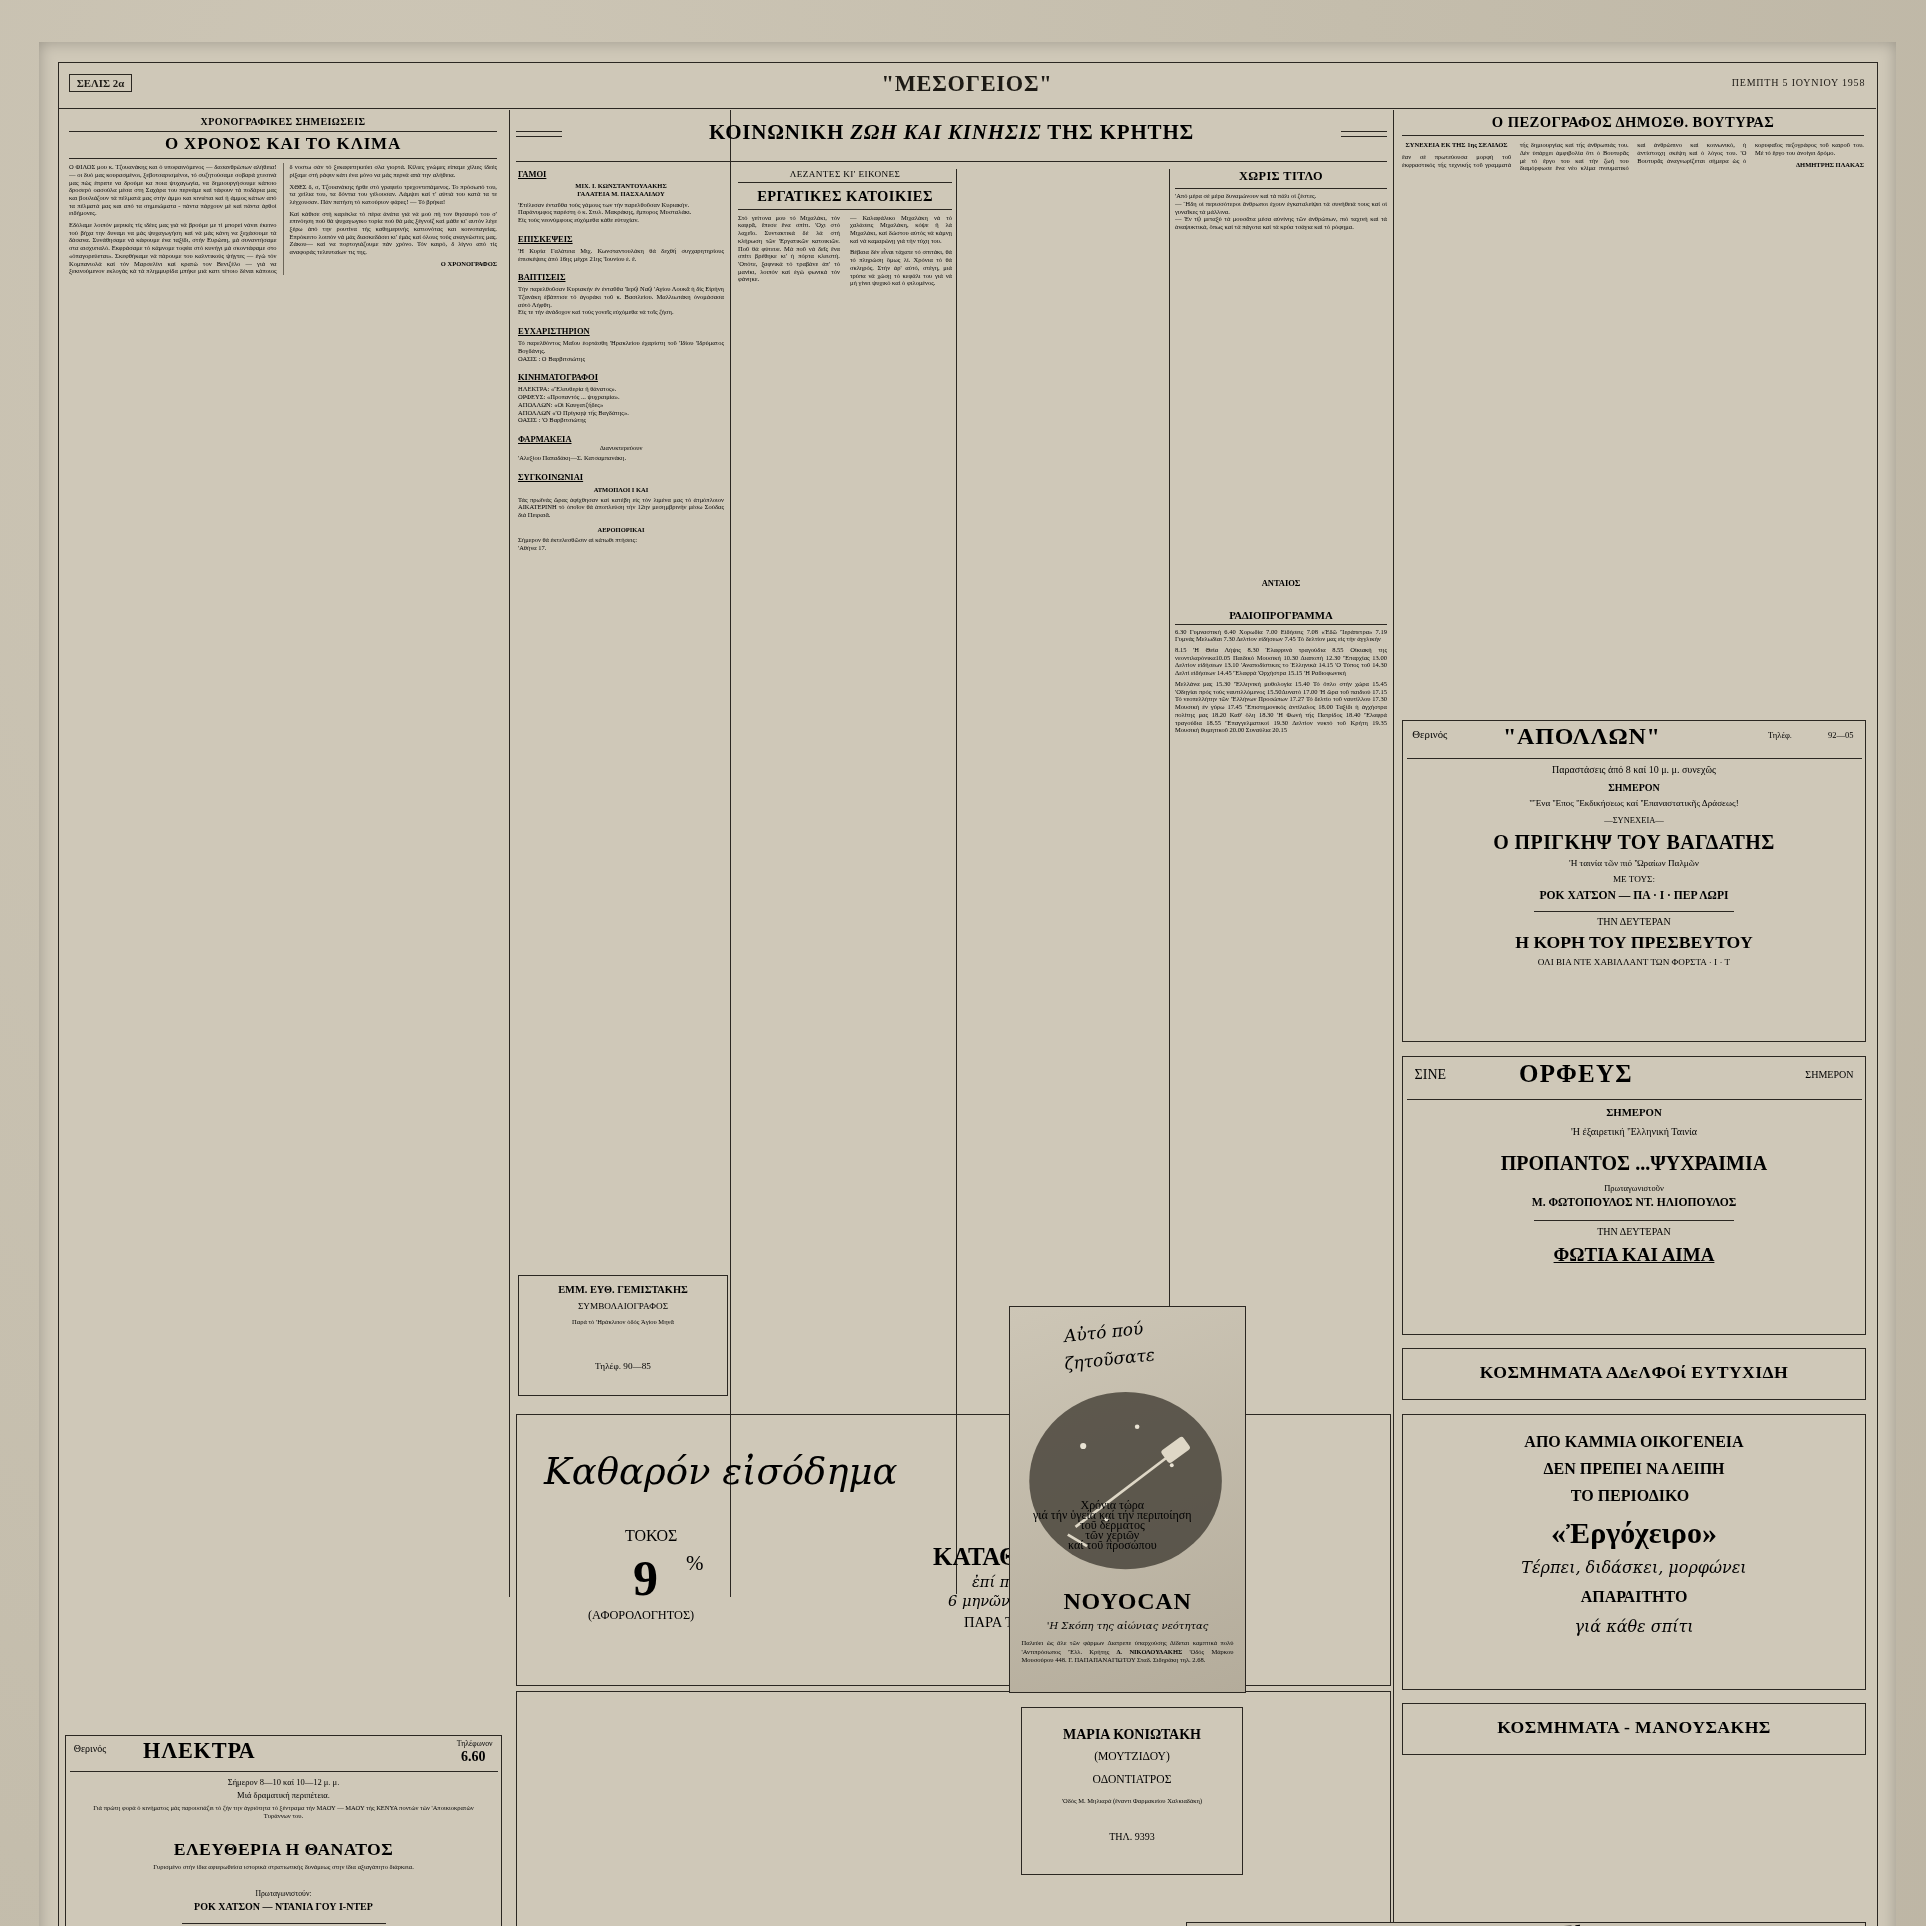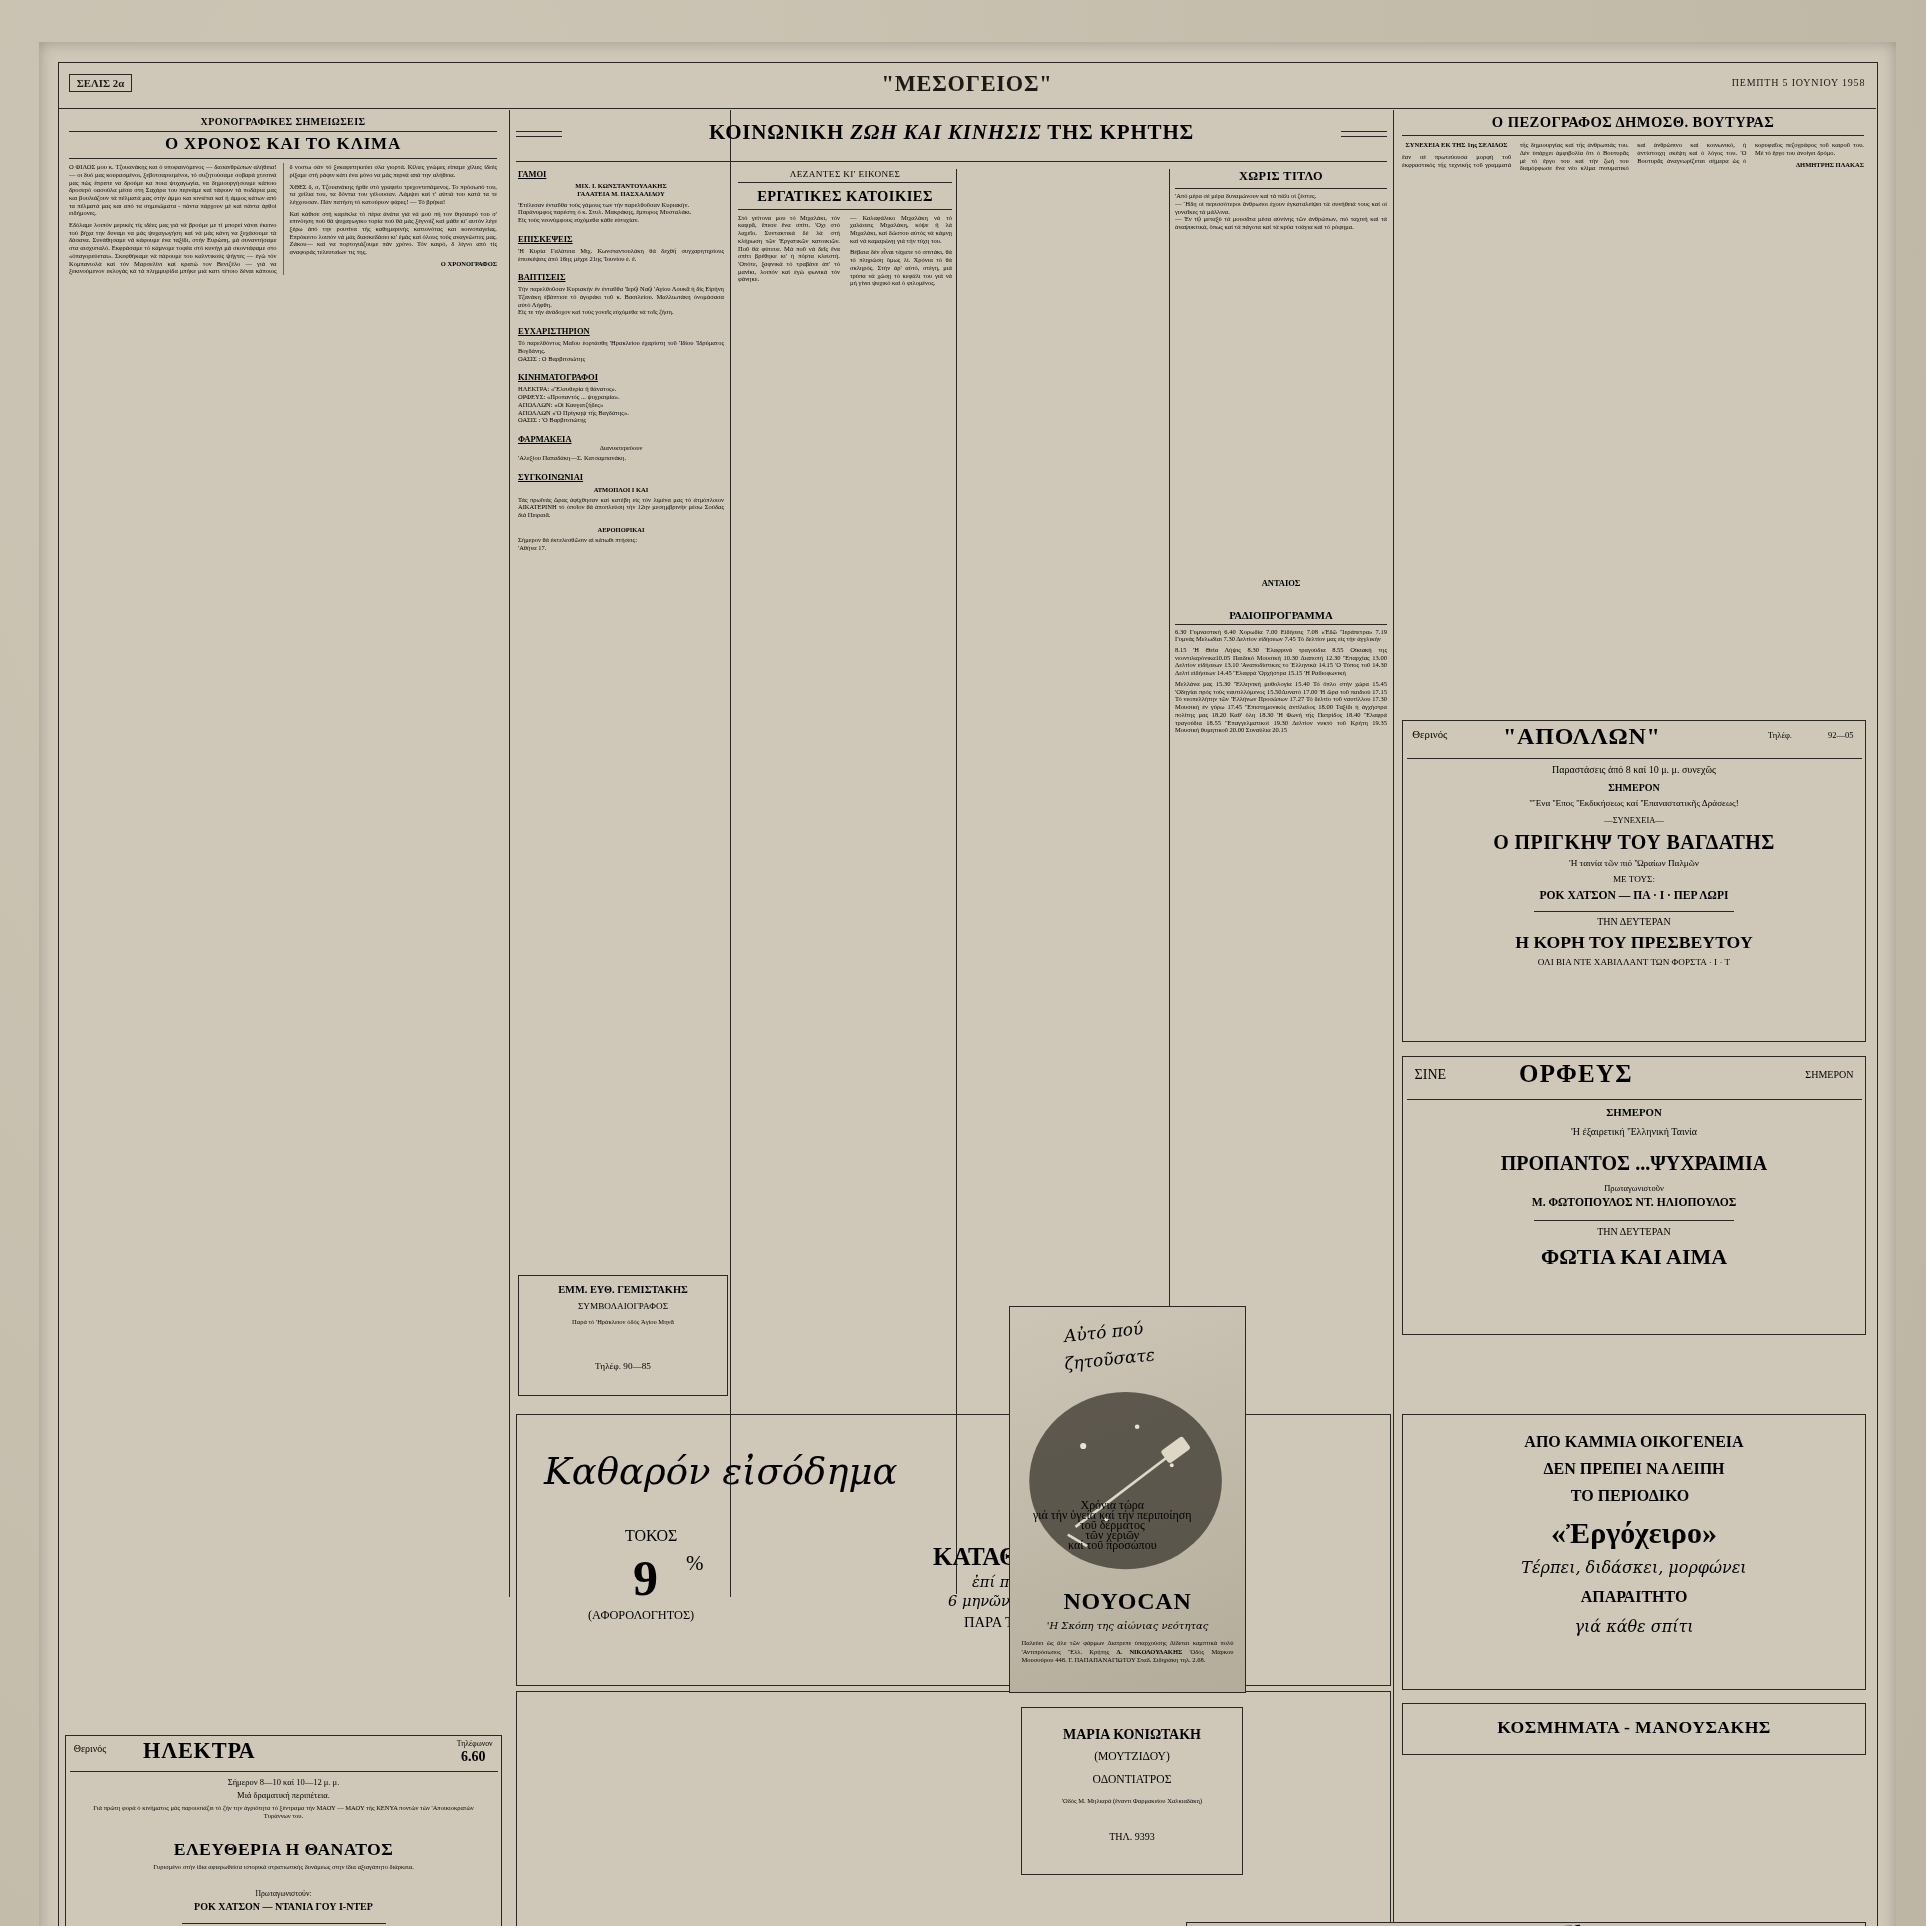--- a/index.html
+++ b/index.html
@@ -227,23 +227,26 @@
     <div style="position:absolute;left:116px;top:3.1px;font-size:25px;font-weight:bold;letter-spacing:1.2px;text-align:right;">ΟΡΦΕΥΣ</div>
     <div style="position:absolute;right:11.6px;top:12.3px;font-size:10px;">ΣΗΜΕΡΟΝ</div>
     <div class="hline" style="left:3.9px;top:42px;width:455px;"></div>
     <div class="ctr b" style="position:absolute;left:0;right:0;top:49px;font-size:10.8px;">ΣΗΜΕΡΟΝ</div>
     <div class="ctr" style="position:absolute;left:15.4px;right:15.4px;top:69px;font-size:10px;">'Η ἐξαιρετική 'Ἑλληνική Ταινία</div>
     <div class="ctr b" style="position:absolute;left:0;right:0;top:95px;font-size:20px;">ΠΡΟΠΑΝΤΟΣ ...ΨΥΧΡΑΙΜΙΑ</div>
     <div class="ctr" style="position:absolute;left:0;right:0;top:126px;font-size:8.5px;">Πρωταγωνιστοῦν</div>
     <div class="ctr b" style="position:absolute;left:0;right:0;top:139px;font-size:11.6px;">Μ. ΦΩΤΟΠΟΥΛΟΣ ΝΤ. ΗΛΙΟΠΟΥΛΟΣ</div>
     <div class="hline" style="left:131px;top:163px;width:200px;"></div>
     <div class="ctr" style="position:absolute;left:0;right:0;top:169px;font-size:10px;">ΤΗΝ ΔΕΥΤΕΡΑΝ</div>
-    <div class="ctr b" style="position:absolute;left:0;right:0;top:187px;font-size:22px;">ΦΩΤΙΑ ΚΑΙ ΑΙΜΑ</div>
-  </div>
-
+    <div class="ctr b" style="position:absolute;left:0;right:0;top:187px;font-size:19px;text-decoration:underline;">ΦΩΤΙΑ ΚΑΙ ΑΙΜΑ</div>
+  </div>
+
+  <div class="adbox" style="left:1402px;top:1348px;width:462px;height:50px;">
+    <div class="ctr b" style="position:absolute;left:0;right:0;top:13px;font-size:17.7px;letter-spacing:0.4px;">ΚΟΣΜΗΜΑΤΑ ΑΔεΛΦΟί ΕΥΤΥΧΙΔΗ</div>
+  </div>
 
   <div class="adbox" style="left:1402px;top:1414px;width:462px;height:274px;">
     <div class="ctr b" style="position:absolute;left:0;right:0;top:17.7px;font-size:16px;">ΑΠΟ ΚΑΜΜΙΑ ΟΙΚΟΓΕΝΕΙΑ</div>
     <div class="ctr b" style="position:absolute;left:0;right:0;top:45px;font-size:16px;">ΔΕΝ ΠΡΕΠΕΙ ΝΑ ΛΕΙΠΗ</div>
     <div class="ctr b" style="position:absolute;left:0;right:8px;top:72px;font-size:16px;">ΤΟ ΠΕΡΙΟΔΙΚΟ</div>
     <div class="ctr b" style="position:absolute;left:0;right:0;top:101px;font-size:30px;">«Ἐργόχειρο»</div>
     <div class="ctr script" style="position:absolute;left:0;right:0;top:143px;font-size:16px;">Τέρπει, διδάσκει, μορφώνει</div>
     <div class="ctr b" style="position:absolute;left:0;right:0;top:173px;font-size:16px;">ΑΠΑΡΑΙΤΗΤΟ</div>
     <div class="ctr script" style="position:absolute;left:0;right:0;top:202px;font-size:16px;">γιά κάθε σπίτι</div>
   </div>

